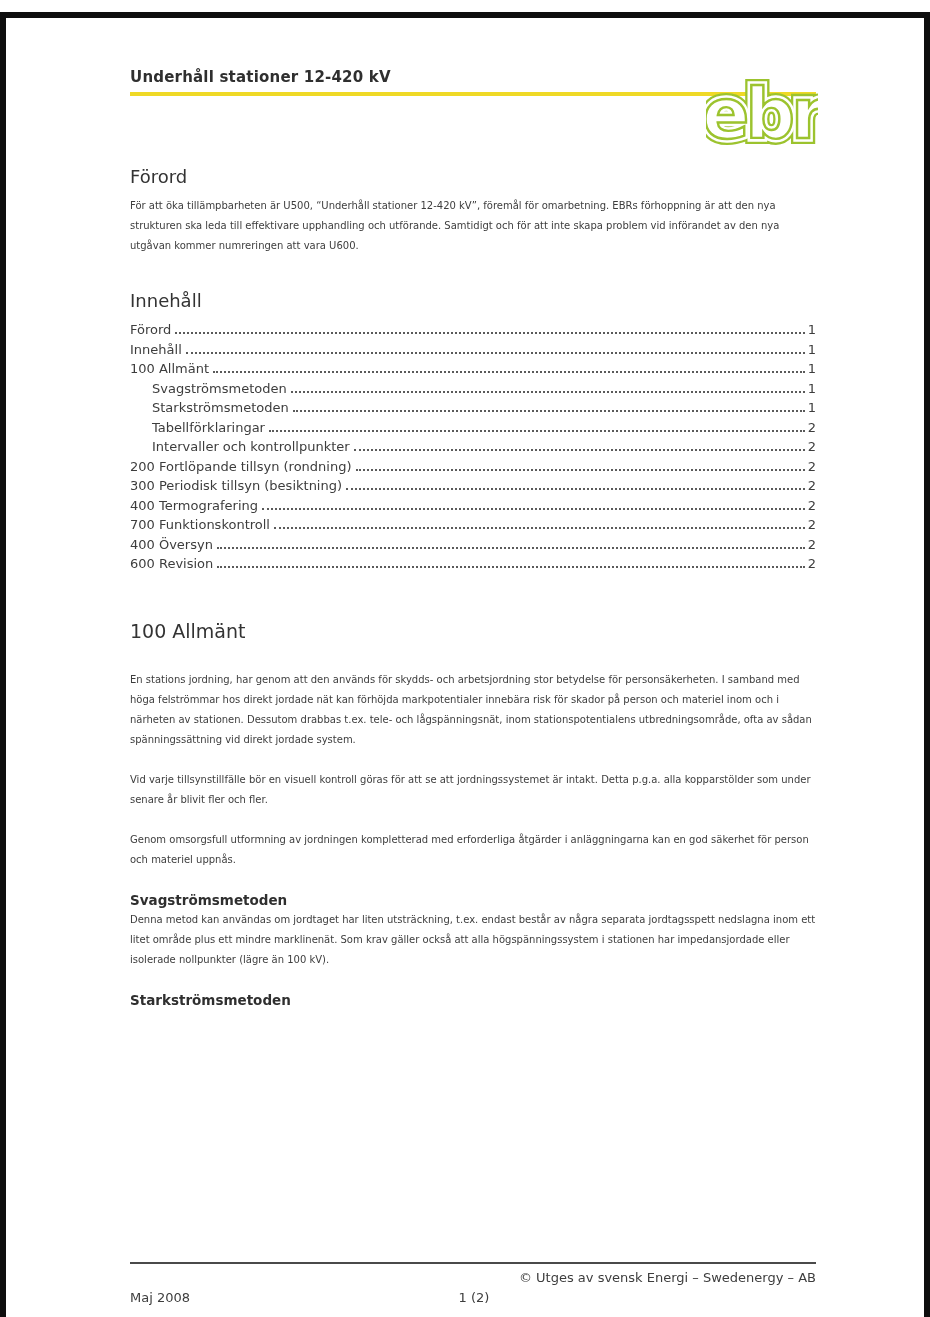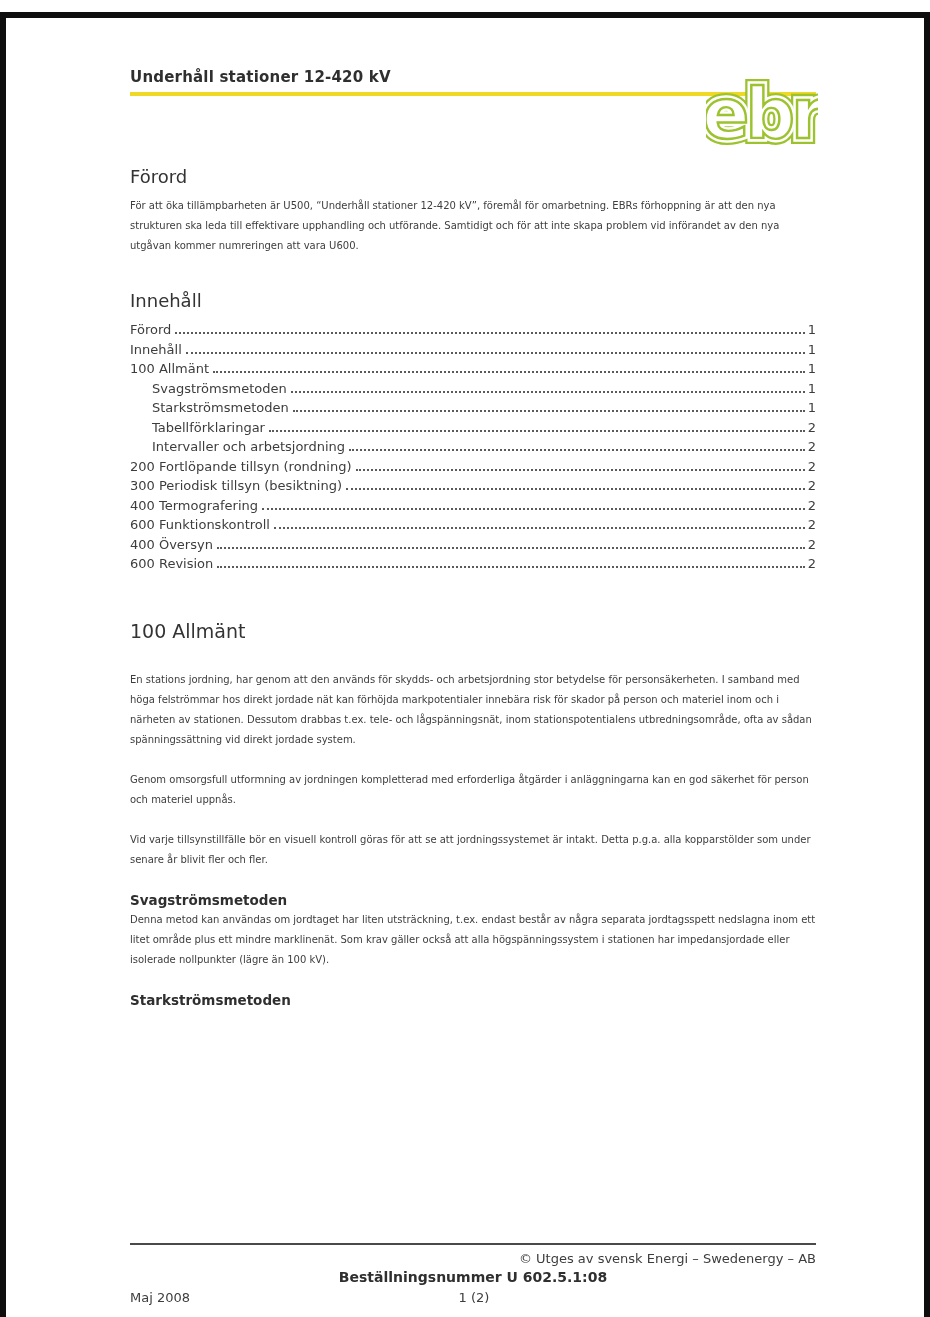--- a/index.html
+++ b/index.html
@@ -171,70 +171,69 @@
           <span class="toc-label">Starkströmsmetoden</span>
           <span class="toc-dots"></span>
           <span class="toc-page">1</span>
         </div>
       <div class="toc-row indent">
           <span class="toc-label">Tabellförklaringar</span>
           <span class="toc-dots"></span>
           <span class="toc-page">2</span>
         </div>
       <div class="toc-row indent">
-          <span class="toc-label">Intervaller och arbetsjordning</span>
+          <span class="toc-label">Intervaller och kontrollpunkter</span>
           <span class="toc-dots"></span>
           <span class="toc-page">2</span>
         </div>
       <div class="toc-row">
           <span class="toc-label">200 Fortlöpande tillsyn (rondning)</span>
           <span class="toc-dots"></span>
           <span class="toc-page">2</span>
         </div>
       <div class="toc-row">
           <span class="toc-label">300 Periodisk tillsyn (besiktning)</span>
           <span class="toc-dots"></span>
           <span class="toc-page">2</span>
         </div>
       <div class="toc-row">
           <span class="toc-label">400 Termografering</span>
           <span class="toc-dots"></span>
           <span class="toc-page">2</span>
         </div>
       <div class="toc-row">
-          <span class="toc-label">600 Funktionskontroll</span>
+          <span class="toc-label">700 Funktionskontroll</span>
           <span class="toc-dots"></span>
           <span class="toc-page">2</span>
         </div>
       <div class="toc-row">
           <span class="toc-label">400 Översyn</span>
           <span class="toc-dots"></span>
           <span class="toc-page">2</span>
         </div>
       <div class="toc-row">
           <span class="toc-label">600 Revision</span>
           <span class="toc-dots"></span>
           <span class="toc-page">2</span>
         </div>
     </div>
 
     <h2 class="h2-allmant">100 Allmänt</h2>
     <p>En stations jordning, har genom att den används för skydds- och arbetsjordning stor betydelse för personsäkerheten. I samband med höga felströmmar hos direkt jordade nät kan förhöjda markpotentialer innebära risk för skador på person och materiel inom och i närheten av stationen. Dessutom drabbas t.ex. tele- och lågspänningsnät, inom stationspotentialens utbredningsområde, ofta av sådan spänningssättning vid direkt jordade system.</p>
+    <p>Vid varje tillsynstillfälle bör en visuell kontroll göras för att se att jordningssystemet är intakt. Detta p.g.a. alla kopparstölder som under senare år blivit fler och fler.</p>
     <p>Genom omsorgsfull utformning av jordningen kompletterad med erforderliga åtgärder i anläggningarna kan en god säkerhet för person och materiel uppnås.</p>
-    <p>Vid varje tillsynstillfälle bör en visuell kontroll göras för att se att jordningssystemet är intakt. Detta p.g.a. alla kopparstölder som under senare år blivit fler och fler.</p>
 
     <div class="subhead">Svagströmsmetoden</div>
     <p>Denna metod kan användas om jordtaget har liten utsträckning, t.ex. endast består av några separata jordtagsspett nedslagna inom ett litet område plus ett mindre marklinenät. Som krav gäller också att alla högspänningssystem i stationen har impedansjordade eller isolerade nollpunkter (lägre än 100 kV).</p>
 
     <div class="subhead">Starkströmsmetoden</div>
 
   </div>
 
   <div class="footer">
     <div class="footer-rule"></div>
     <div class="footer-line1">© Utges av svensk Energi – Swedenergy – AB</div>
-    <div class="footer-line2">Beställningsnummer U 602.5.1:08</div>
     <div class="footer-line3">
       <span class="footer-date">Maj 2008</span>
       <span class="footer-page">1 (2)</span>
     </div>
   </div>
 </div>
 
 </body></html>

